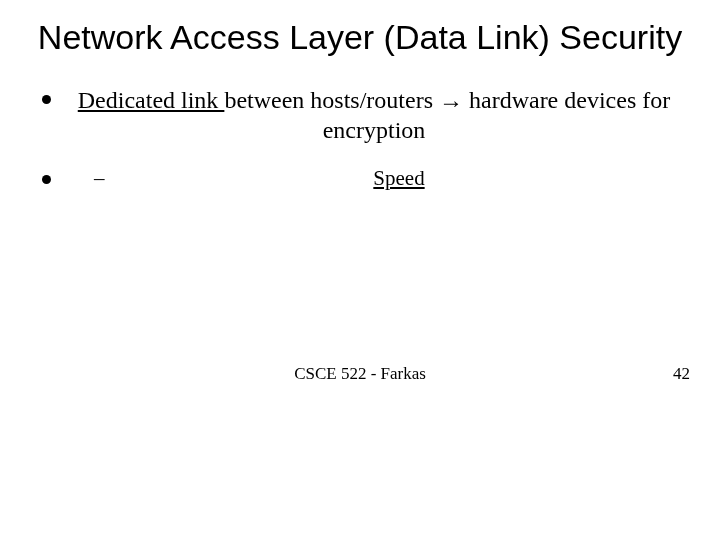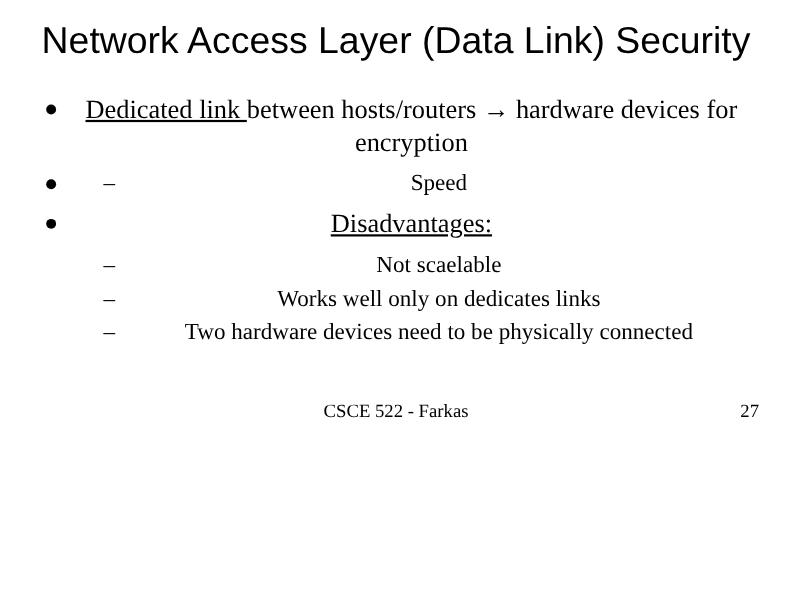--- a/index.html
+++ b/index.html
@@ -3,21 +3,21 @@
 <meta charset="utf-8">
 <style>
   * { margin: 0; padding: 0; box-sizing: border-box; }
   html, body { width: 720px; height: 540px; background: #fff; font-family: "Times New Roman", Times, serif; color: #000; }
   .slide { width: 720px; height: 384px; position: relative; padding: 18px 36px 0 36px; }
   .title { font-family: Arial, Helvetica, sans-serif; font-size: 34px; line-height: 1.15; text-align: center; margin-bottom: 28px; font-weight: 400; }
   .content { font-size: 24px; line-height: 1.25; }
   ul.top { list-style: none; padding-left: 0; }
   ul.top > li { position: relative; padding-left: 28px; margin-bottom: 6px; text-align: center; }
   ul.top > li::before { content: ""; position: absolute; left: 6px; top: 0.42em; width: 9px; height: 9px; background: #000; border-radius: 50%; }
-  ul.sub { list-style: none; padding-left: 30px; margin-top: 8px; margin-bottom: 10px; font-size: 21px; }
+  ul.sub { list-style: none; padding-left: 30px; margin-top: 20px; margin-bottom: 10px; font-size: 21px; text-decoration: underline; }
   ul.sub > li { position: relative; padding-left: 20px; margin-bottom: 4px; }
   ul.sub > li::before { content: "–"; position: absolute; left: 0; top: 0; }
   .u { text-decoration: underline; }
   .arrow { font-family: "Arial", sans-serif; }
   .footer { position: absolute; bottom: 20px; left: 0; width: 720px; font-size: 17px; }
   .footer-center { position: absolute; left: 0; width: 100%; text-align: center; }
   .footer-right { position: absolute; right: 30px; }
 </style>
 </head>
 <body>
@@ -28,28 +28,20 @@
   <div class="content">
     <ul class="top">
       <li>
         <span class="u">Dedicated link </span><span>between hosts/routers </span><span class="arrow">→</span><span> hardware devices for encryption</span>
       </li>
       <li>
         <ul class="sub">
           <li>Speed</li>
         </ul>
       </li>
-      <li>
-        <span class="u">Disadvantages:</span>
-        <ul class="sub">
-          <li>Not scaelable</li>
-          <li>Works well only on dedicates links</li>
-          <li>Two hardware devices need to be physically connected</li>
-        </ul>
-      </li>
     </ul>
   </div>
 
   <div class="footer">
     <div class="footer-center">CSCE 522 - Farkas</div>
-    <div class="footer-right">27</div>
+    <div class="footer-right">42</div>
   </div>
 </div>
 
 </body></html>

